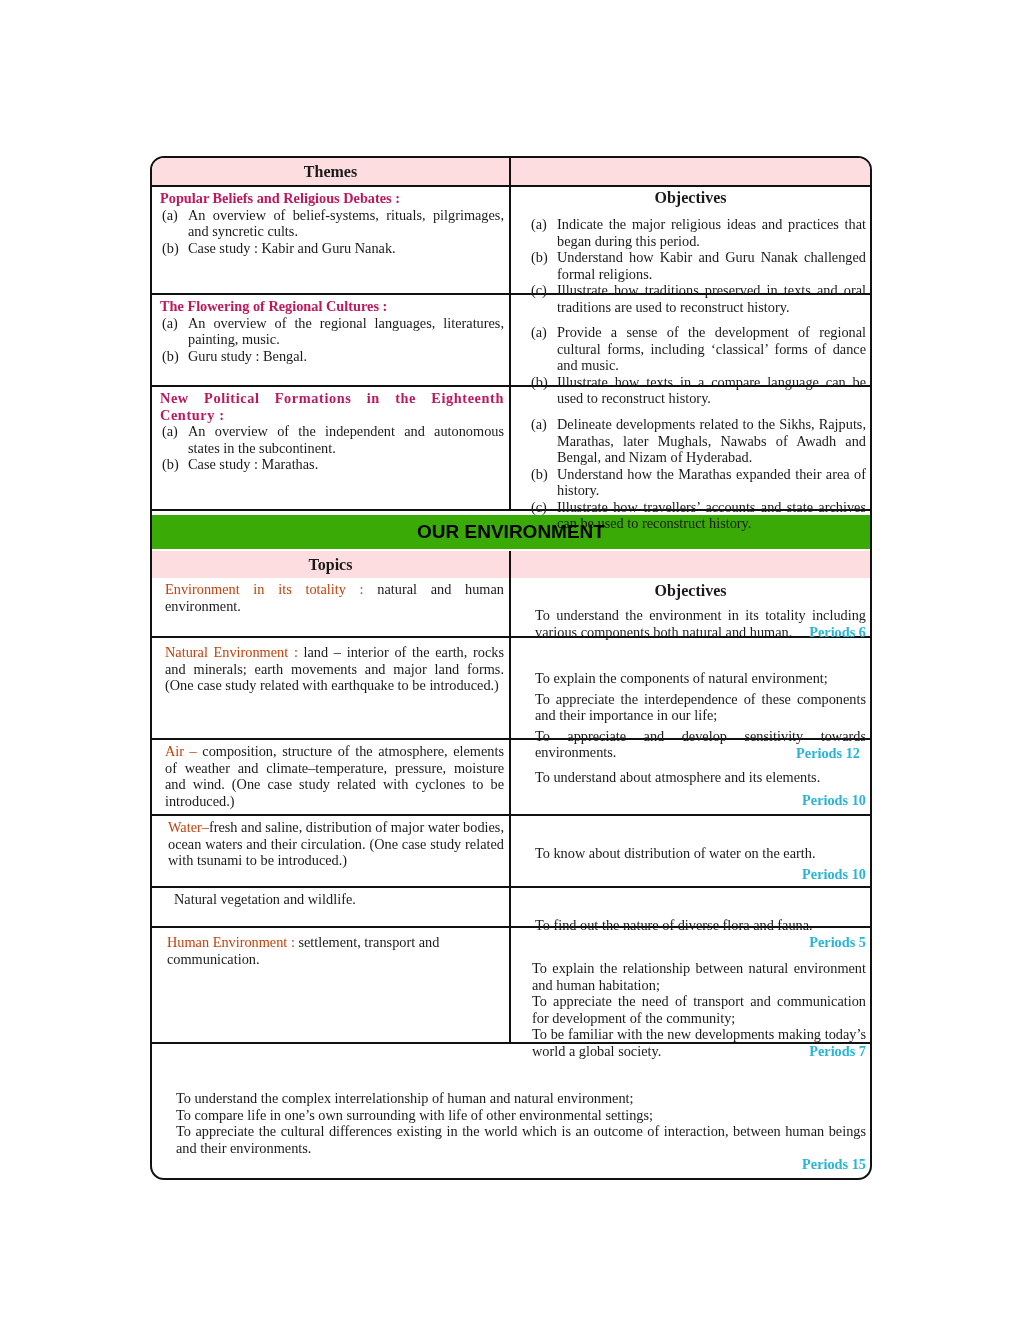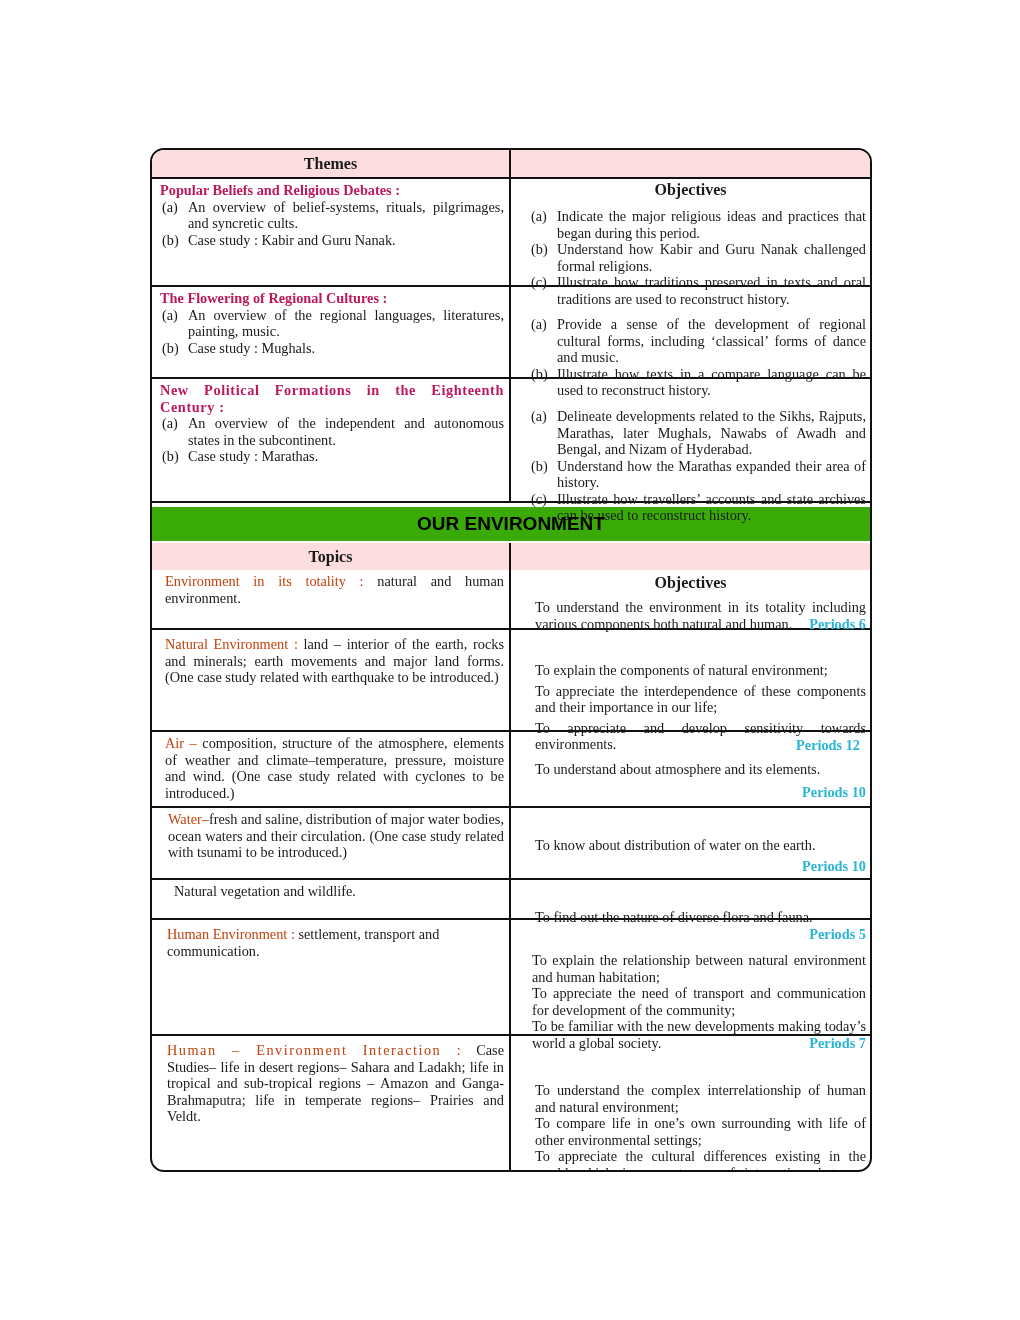--- a/index.html
+++ b/index.html
@@ -1,18 +1,18 @@
 <!DOCTYPE html>
 <html><head>
 <meta charset="utf-8">
 <style>
   html, body { margin: 0; padding: 0; background: #ffffff; }
   body { width: 1020px; height: 1320px; position: relative; font-family: "Liberation Serif", "DejaVu Serif", serif; color: #1a1a1a; }
   .frame {
-    position: absolute; left: 150px; top: 148px; width: 718px; height: 1020px;
+    position: absolute; left: 150px; top: 156px; width: 718px; height: 1020px;
     border: 2px solid #111; border-radius: 14px; overflow: hidden; background: #fff;
   }
   .row { display: flex; border-bottom: 2px solid #111; }
   .cell { box-sizing: border-box; }
   .left { width: 359px; border-right: 2px solid #111; }
   .right { flex: 1; margin-top: 26px; }
   .hdr { background: #fddde0; height: 27px; line-height: 27px; text-align: center; font-weight: bold; font-size: 16px; }
   .hdr .cell { height: 27px; }
   .body-cell { font-size: 14.3px; line-height: 16.5px; padding: 3px 5px 4px 8px; }
   .right.body-cell { padding: 3px 4px 4px 20px; }
@@ -76,21 +76,21 @@
   <div class="row" style="height:90px">
     <div class="cell left body-cell">
       <div class="accent">The Flowering of Regional Cultures :</div>
       <ul class="list">
         <li>
             <span class="mk">(a)</span>
             <span class="tx">An overview of the regional languages, literatures, painting, music.</span>
           </li>
         <li>
             <span class="mk">(b)</span>
-            <span class="tx">Case study : Mughals.</span>
+            <span class="tx">Guru study : Bengal.</span>
           </li>
       </ul>
     </div>
     <div class="cell right body-cell" style="padding-left:18px">
       <ul class="list">
         <li>
             <span class="mk">(a)</span>
             <span class="tx">Provide a sense of the development of regional cultural forms, including ‘classical’ forms of dance and music.</span>
           </li>
         <li>
@@ -186,21 +186,20 @@
     <div class="cell left body-cell" style="padding-left:15px; padding-top:6px"><span class="accent-normal">Human Environment :</span><span> settlement, transport and communication.</span></div>
     <div class="cell right body-cell" style="padding-left:21px; padding-top:6px">
       <p class="obj">To explain the relationship between natural environment and human habitation;</p>
       <p class="obj">To appreciate the need of transport and communication for development of the community;</p>
       <p class="obj">To be familiar with the new developments making today’s world a global society.</p>
       <div class="period-line" style="margin-top:-16px">Periods 7</div>
     </div>
   </div>
 
   <div class="row" style="height:150px; border-bottom:none">
-    <div class="cell left body-cell just" style="padding-left:15px; padding-top:6px"><span class="accent-normal" style="letter-spacing:1.5px">Human – Environment Interaction :</span><span> Case Studies– life in desert regions– Sahara and Ladakh; life in tropical and sub-tropical regions – Amazon and Ganga-Brahmaputra; life in temperate regions– Prairies and Veldt.</span></div>
     <div class="cell right body-cell" style="padding-left:24px; padding-top:20px">
       <p class="obj">To understand the complex interrelationship of human and natural environment;</p>
       <p class="obj">To compare life in one’s own surrounding with life of other environmental settings;</p>
       <p class="obj">To appreciate the cultural differences existing in the world which is an outcome of interaction, between human beings and their environments.</p>
       <div class="period-line">Periods 15</div>
     </div>
   </div>
 
 </div>
 

